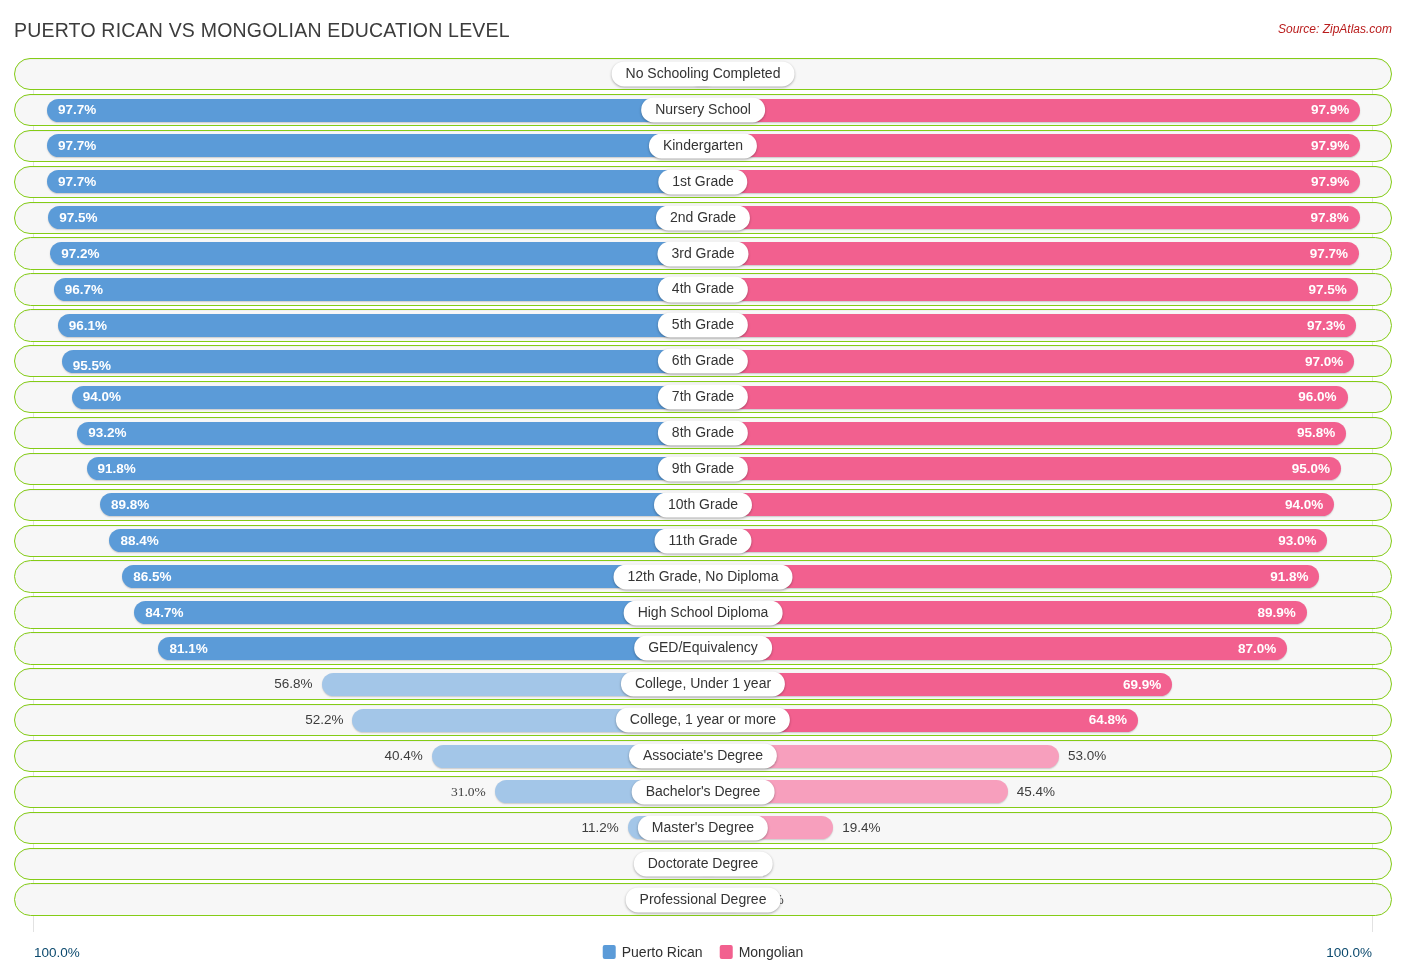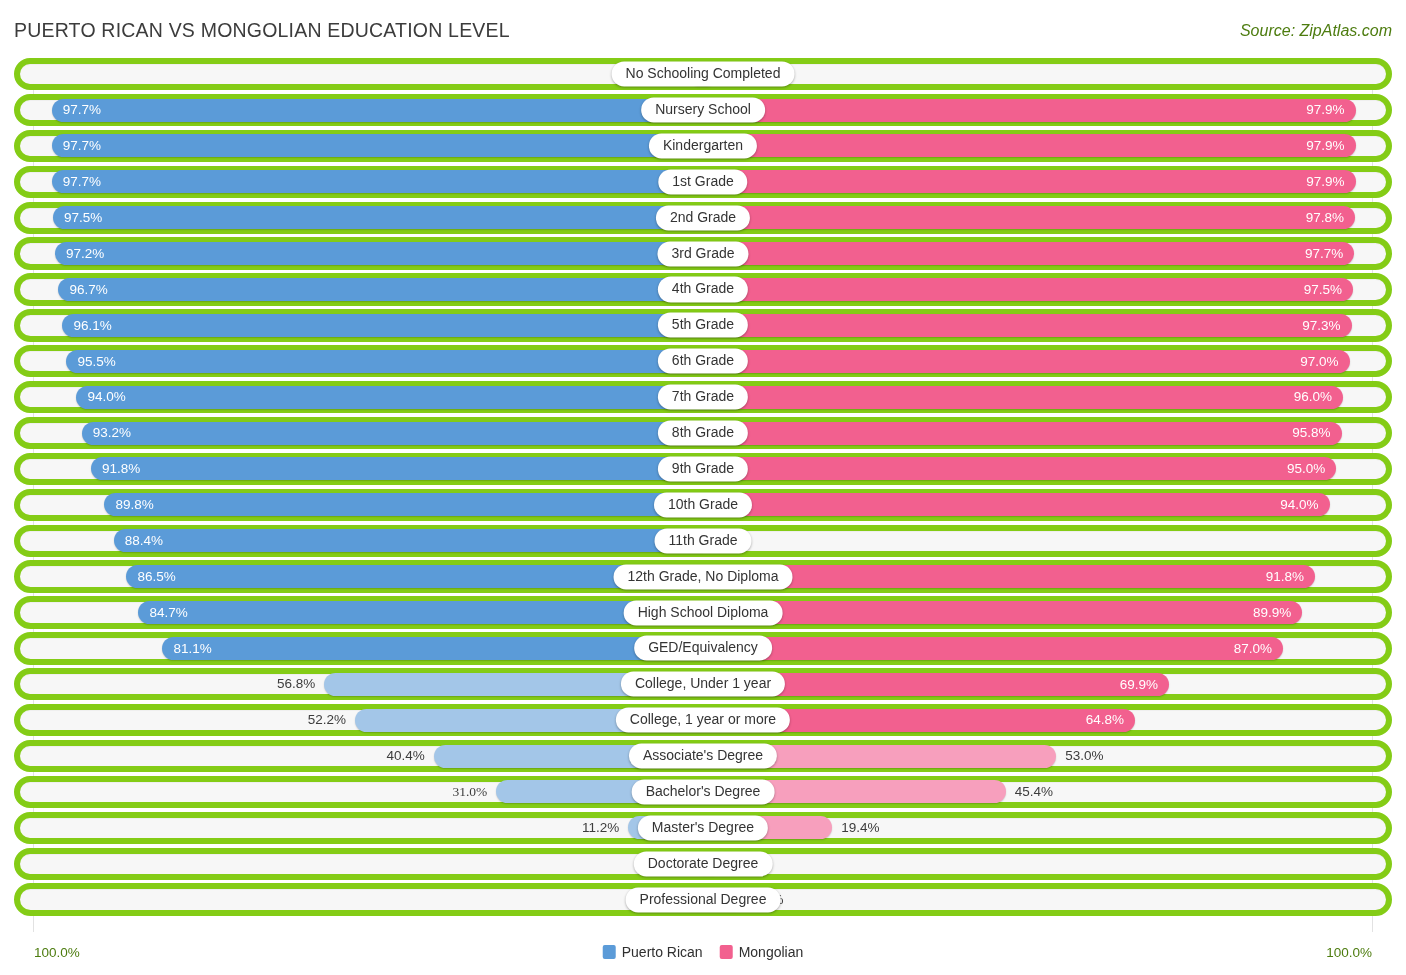--- a/index.html
+++ b/index.html
@@ -27,23 +27,23 @@
     left: 14px; top: 19px;
     font-size: 19.5px;
     letter-spacing: .2px;
     color: #3c3c3c;
     font-weight: 400;
     white-space: nowrap;
   }
   .source {
     position: absolute;
     right: 14px; top: 22px;
-    font-size: 16px;
+    font-size: 12px;
     font-style: italic;
-    color: #4d7c0f;
+    color: #b91c1c;
     white-space: nowrap;
   }
 
   
   .chart {
     position: relative;
     margin: 0 14px;
     height: 874px;
   }
   
@@ -61,21 +61,21 @@
     position: relative;
     z-index: 1;
   }
 
   .row {
     position: relative;
     height: 32.3px;
     margin-bottom: 3.6px;
     border-radius: 17px;
     background: #f7f7f7;
-    border: 6px solid #84cc16;
+    border: 1px solid #84cc16;
     box-shadow: inset 0 1px 1px rgba(0,0,0,.035);
     display: flex;
     align-items: center;
   }
 
   
   .half {
     position: relative;
     width: 50%;
     height: 100%;
@@ -109,20 +109,21 @@
   .bar.pink.light  { background: #f79fbd; }
 
   .val {
     font-size: 13.5px;
     white-space: nowrap;
     line-height: 1;
   }
   .val.inside {
     color: #ffffff;
     padding: 0 11px;
+    font-weight: bold;
   }
   .val.outside {
     color: #3d3d3d;
     position: absolute;
     top: 50%;
     transform: translateY(-50%);
   }
   .half.left  .val.outside { right: 100%; margin-right: 9px; }
   .half.right .val.outside { left: 100%;  margin-left: 9px; }
 
@@ -146,21 +147,21 @@
   
   .footer {
     position: relative;
     height: 40px;
     margin: 0 14px;
   }
   .axis-left, .axis-right {
     position: absolute;
     top: 13px;
     font-size: 13.5px;
-    color: #4d7c0f;
+    color: #0c4a6e;
   }
   .axis-left  { left: 20px; }
   .axis-right { right: 20px; }
 
   .legend {
     position: absolute;
     left: 50%;
     top: 12px;
     transform: translateX(-50%);
     display: flex;
@@ -292,21 +293,21 @@
         </div>
         <div class="half right">
           <div class="bar pink" style="width: 94.9648%;">
             <span class="val inside">97.3%</span>
           </div>
         </div>
         <div class="label">5th Grade</div>
       </div>
       <div class="row">
         <div class="half left">
-          <div class="bar blue" style="width: 93.208%;">
+          <div class="bar blue" style="width: 93.208%; align-items: flex-end;">
             <span class="val inside">95.5%</span>
           </div>
         </div>
         <div class="half right">
           <div class="bar pink" style="width: 94.672%;">
             <span class="val inside">97.0%</span>
           </div>
         </div>
         <div class="label">6th Grade</div>
       </div>
@@ -359,20 +360,25 @@
           <div class="bar pink" style="width: 91.744%;">
             <span class="val inside">94.0%</span>
           </div>
         </div>
         <div class="label">10th Grade</div>
       </div>
       <div class="row">
         <div class="half left">
           <div class="bar blue" style="width: 86.2784%;">
             <span class="val inside">88.4%</span>
+          </div>
+        </div>
+        <div class="half right">
+          <div class="bar pink" style="width: 90.768%;">
+            <span class="val inside">93.0%</span>
           </div>
         </div>
         <div class="label">11th Grade</div>
       </div>
       <div class="row">
         <div class="half left">
           <div class="bar blue" style="width: 84.424%;">
             <span class="val inside">86.5%</span>
           </div>
         </div>

